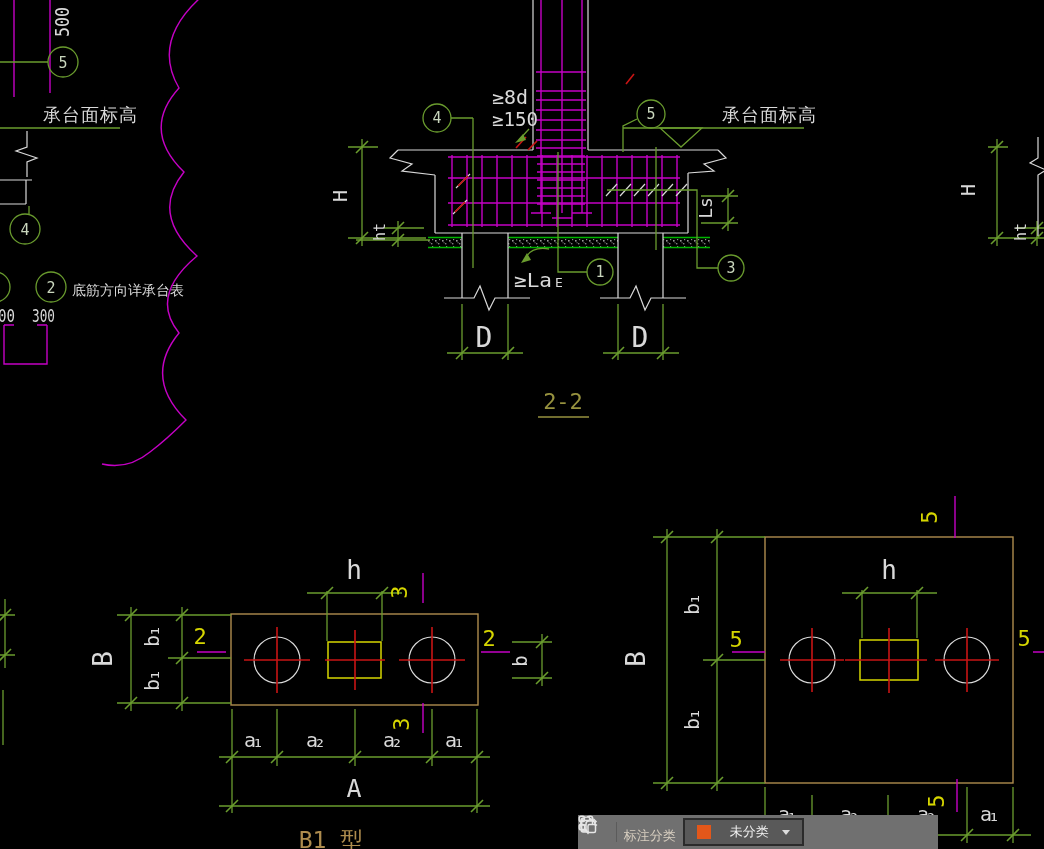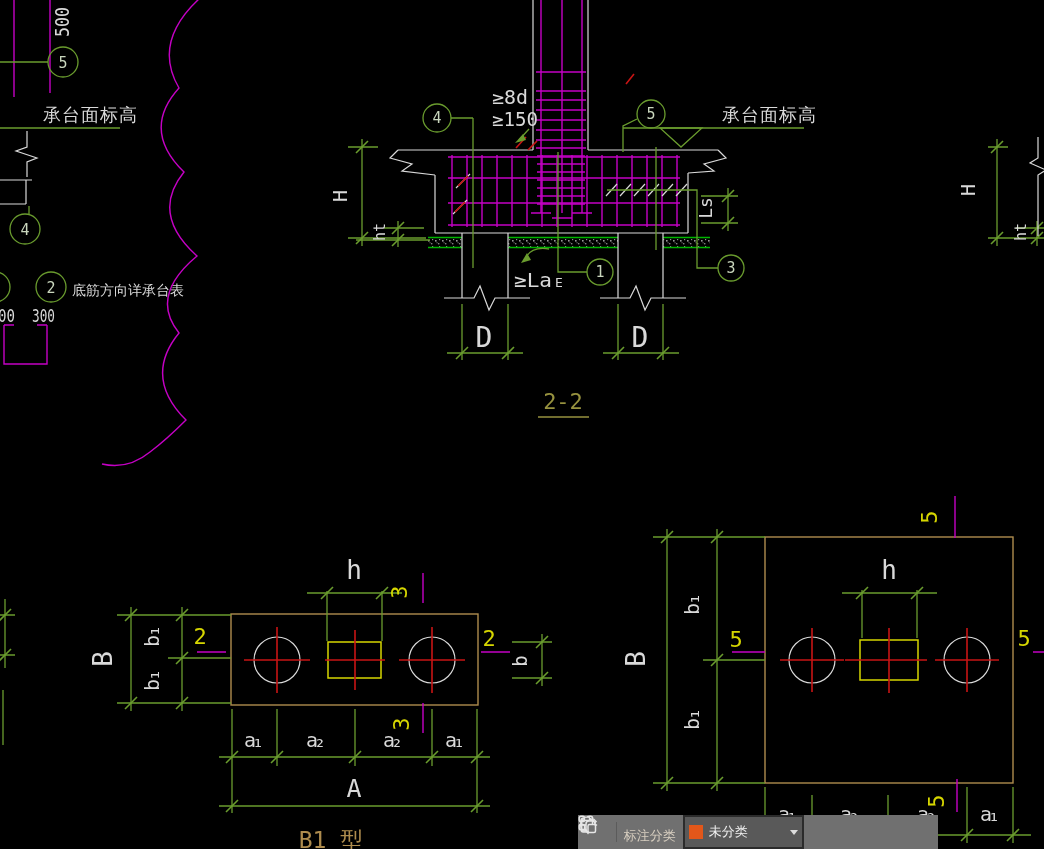--- a/index.html
+++ b/index.html
@@ -21,21 +21,21 @@
   .g-yel{stroke:#d6d600;fill:none;stroke-width:1.5;}
 
   
   #toolbar{position:absolute;left:578px;top:815px;width:360px;height:34px;
            background:#707070;display:flex;align-items:center;padding:0 8px;
            box-sizing:border-box;z-index:10;}
   .tb-divider{width:1px;height:20px;background:#5b5b5b;margin:0 7px 0 6px;}
   .tb-label{color:#d8cfc0;font-size:13px;white-space:nowrap;
             font-family:"DejaVu Sans",sans-serif;margin-top:8px;}
   .tb-dd{display:flex;align-items:center;background:#595959;border:2px solid #2b2b2b;
-         height:34px;width:150px;margin-left:7px;padding:0 4px;box-sizing:border-box;cursor:pointer;}
+         height:28px;width:150px;margin-left:7px;padding:0 12px;box-sizing:border-box;cursor:pointer;gap:13px;}
   .tb-swatch{width:14px;height:14px;background:#e2571a;flex:0 0 auto;}
   .tb-dd-text{color:#f0f0f0;font-size:13px;margin-left:6px;white-space:nowrap;
               font-family:"DejaVu Sans",sans-serif;}
   .tb-caret{margin-left:auto;width:0;height:0;border-left:4px solid transparent;
             border-right:4px solid transparent;border-top:5px solid #ddd;}
   .tb-btn{width:24px;height:24px;display:flex;align-items:center;justify-content:center;
           margin-left:6px;cursor:pointer;flex:0 0 auto;}
   .tb-btn:first-of-type{margin-left:0;}
 </style>
 </head>

